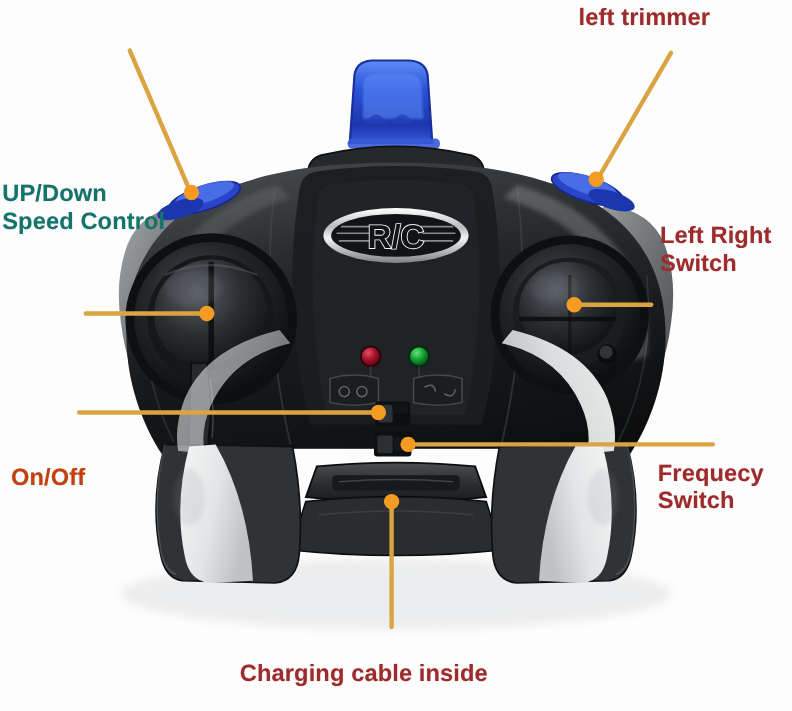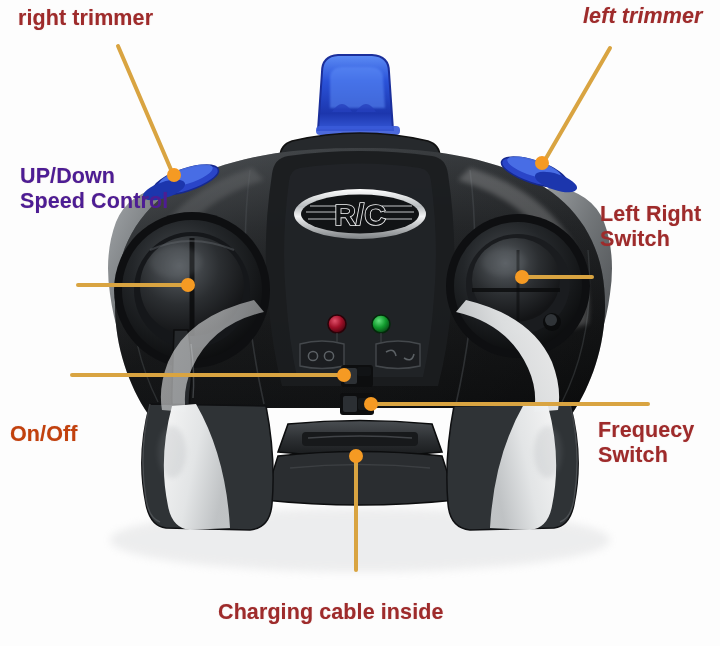--- a/index.html
+++ b/index.html
@@ -284,23 +284,22 @@
         <circle cx="174" cy="175" r="7" fill="#f59a23"></circle>
         <circle cx="542" cy="163" r="7" fill="#f59a23"></circle>
         <circle cx="188" cy="285" r="7" fill="#f59a23"></circle>
         <circle cx="522" cy="277" r="7" fill="#f59a23"></circle>
         <circle cx="344" cy="375" r="7" fill="#f59a23"></circle>
         <circle cx="371" cy="404" r="7" fill="#f59a23"></circle>
         <circle cx="356" cy="456" r="7" fill="#f59a23"></circle>
       </g>
   </svg>
 
-  <div class="label" id="lbl0" style="left: 18px; top: 6px; color: rgb(158, 43, 43);">right trimmer</div>
-  <div class="label" id="lbl1" style="left: 583px; top: 4px; color: rgb(158, 43, 43); font-style: italic;">left trimmer</div>
-  <div class="label" id="lbl2" style="left: 2px; top: 164px; color: #4c1d95; margin-left: 18px;">UP/Down
+  <div class="label" id="lbl1" style="left: 526px; top: 4px; color: rgb(158, 43, 43);">left trimmer</div>
+  <div class="label" id="lbl2" style="left: 2px; top: 164px; color: #0f766e;">UP/Down
 Speed Control</div>
   <div class="label" id="lbl3" style="left: 600px; top: 202px; color: rgb(158, 43, 43);">Left Right
 Switch</div>
   <div class="label" id="lbl4" style="left: 10px; top: 422px; color: #c2410c;">On/Off</div>
   <div class="label" id="lbl6" style="left: 218px; top: 600px; color: rgb(158, 43, 43);">Charging cable inside</div>
   <div class="label" id="lbl5" style="left: 598px; top: 418px; color: rgb(158, 43, 43);">Frequecy
 Switch</div>
 
 </div>
 

